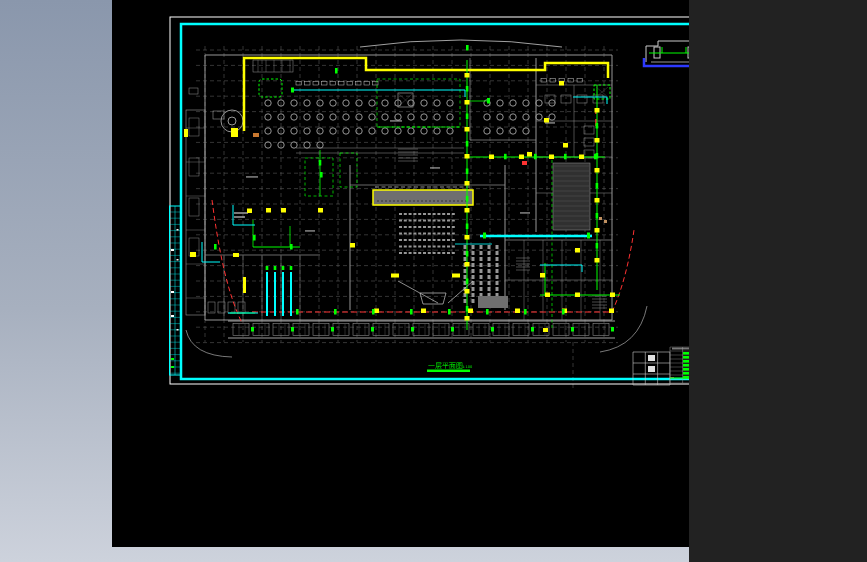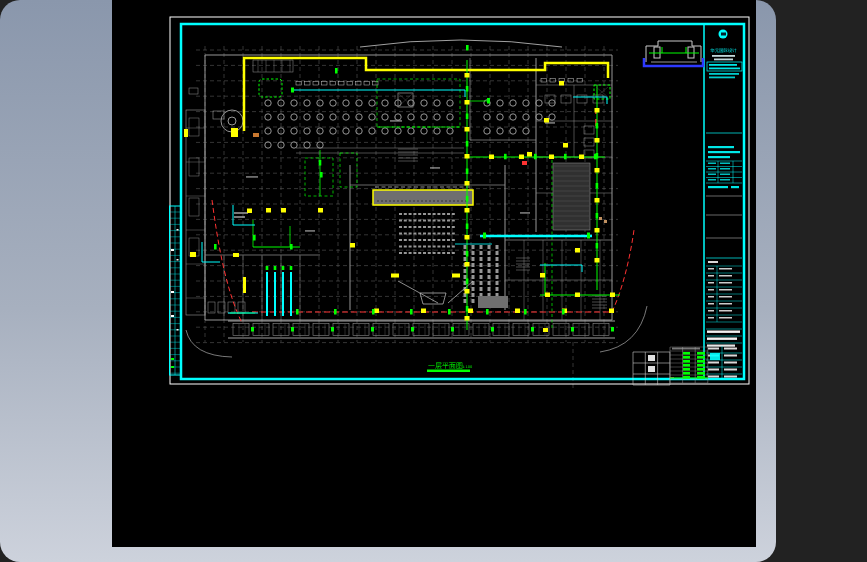--- a/index.html
+++ b/index.html
@@ -1,18 +1,18 @@
 <!DOCTYPE html>
 <html><head>
 <meta charset="utf-8">
 <style>
   html,body{margin:0;padding:0;background:#222;}
-  .stage{position:relative;width:776px;height:562px;overflow:hidden;
+  .stage{position:relative;width:689px;height:562px;overflow:hidden;
          background:linear-gradient(180deg,#8a97ac 0%,#a7b0bf 55%,#cdd2dc 100%);
-         font-family:"DejaVu Sans",sans-serif;border-radius:20px;}
+         font-family:"DejaVu Sans",sans-serif;}
   .cad-canvas{position:absolute;left:112px;top:0;width:644px;height:547px;background:#000;}
   svg.overlay{position:absolute;left:0;top:0;width:867px;height:562px;}
   .t-title{fill:#00ff00;font-size:7px;font-family:"DejaVu Sans",sans-serif;}
   .t-scale{fill:#00ff00;font-size:3.6px;font-family:"DejaVu Sans",sans-serif;}
   .t-logo{fill:#00ffff;font-size:4.4px;font-family:"DejaVu Sans",sans-serif;}
 </style>
 </head>
 <body>
 
 <div class="stage">

